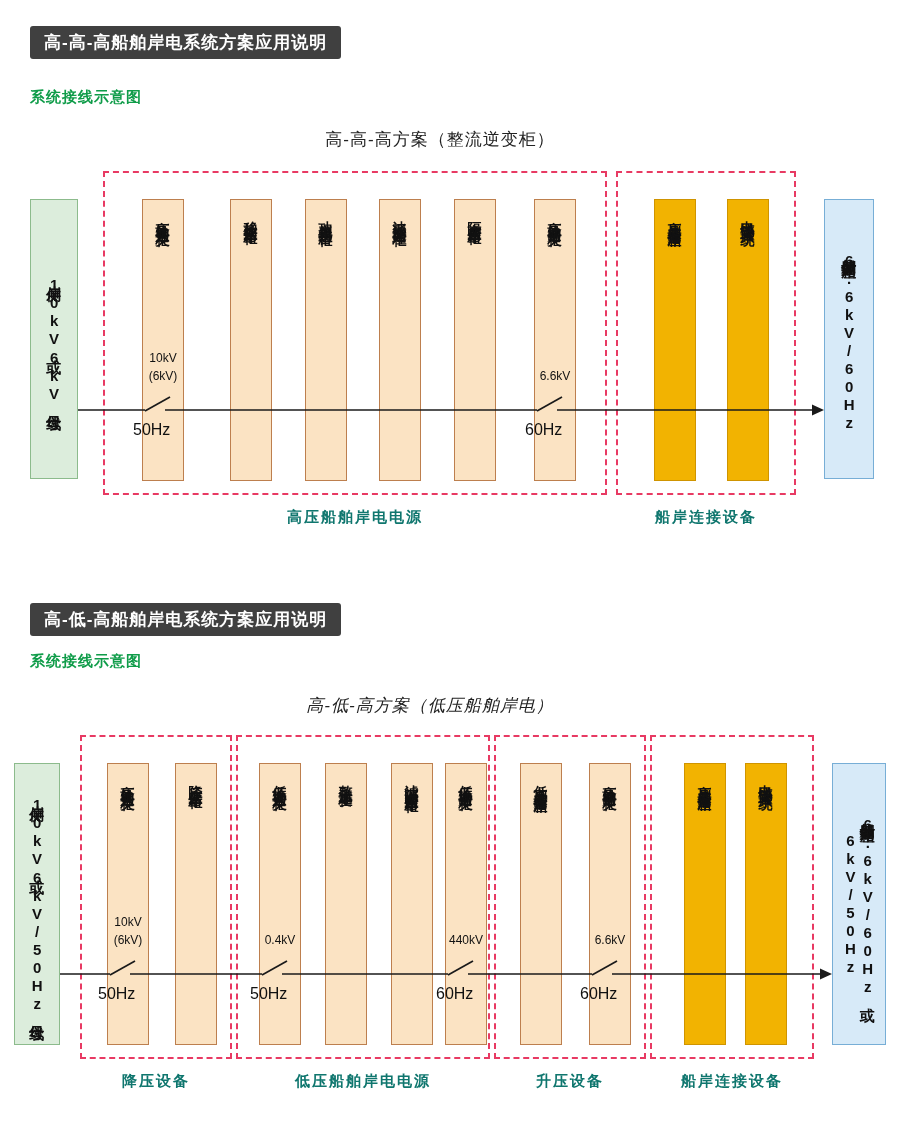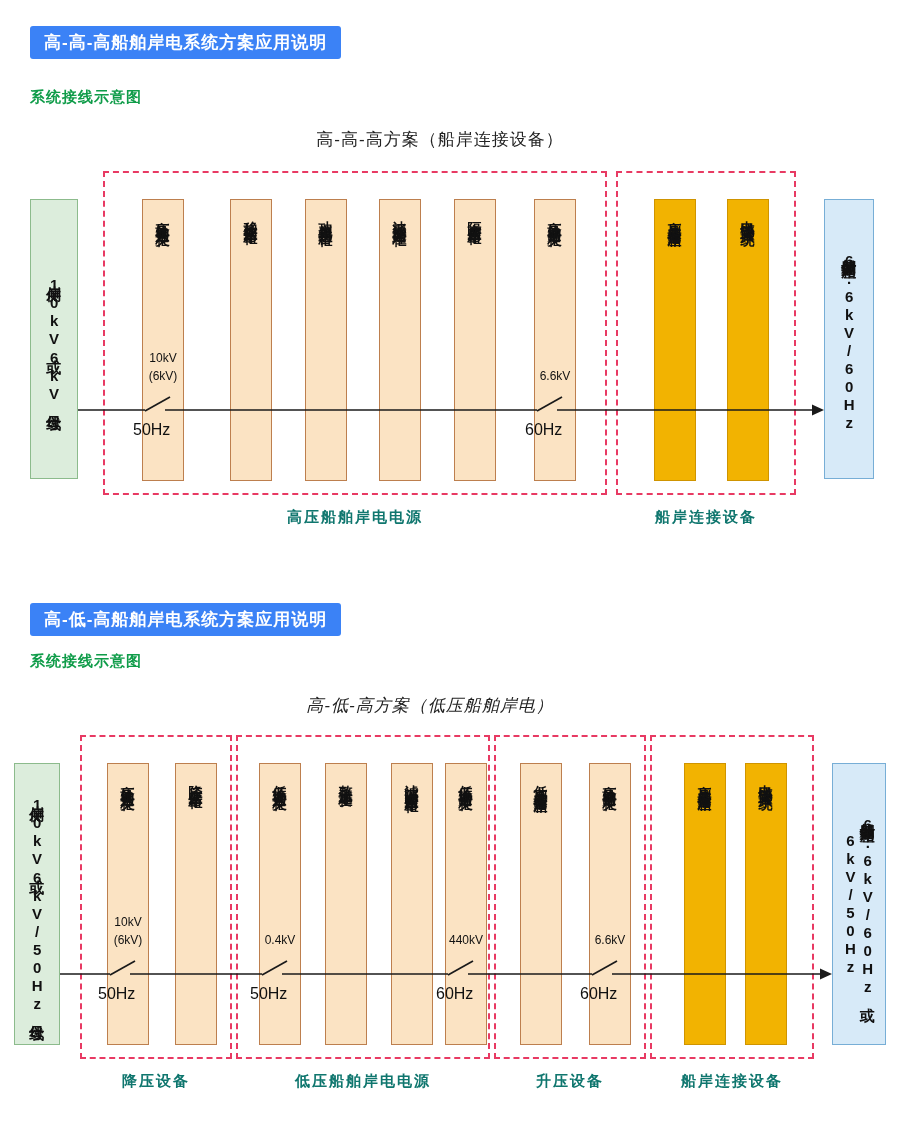--- a/index.html
+++ b/index.html
@@ -2,21 +2,21 @@
 <html><head>
 <meta charset="utf-8">
 <style>
   * { margin:0; padding:0; box-sizing:border-box; }
   html,body { background:#ffffff; }
   body {
     position:relative; width:900px; height:1121px; overflow:hidden;
     font-family:"Liberation Sans","DejaVu Sans",sans-serif; color:#111;
   }
   .badge {
-    position:absolute; background:#3b82f6; color:#fff; font-size:17px; font-weight:bold;
+    position:absolute; background:#404040; color:#fff; font-size:17px; font-weight:bold;
     padding:5px 14px; border-radius:3px; letter-spacing:1px; white-space:nowrap;
   }
   .subtitle { position:absolute; color:#0f9c49; font-size:15px; font-weight:bold; letter-spacing:1px; }
   .dtitle { position:absolute; font-size:17px; color:#222; text-align:center; letter-spacing:1px; }
   .dashed { position:absolute; border:2px dashed #e83a63; z-index:1; }
   .box { position:absolute; width:42px; height:282px; z-index:2;margin-left:8px; }
   .peach { background:#fbe3c3; border:1px solid #bd7f4e; }
   .yellow { background:#f2b301; border:1px solid #cf9400; }
   .box-label {
     position:absolute; top:10px; left:50%; transform:translateX(-50%);
@@ -33,21 +33,21 @@
     font-size:15px; font-weight:bold; line-height:1.15; letter-spacing:1px; text-align:center;
   }
   .caption { position:absolute; text-align:center; font-size:15px; font-weight:bold; color:#0f766e; letter-spacing:2px; }
   svg.lines { position:absolute; left:0; top:0; z-index:5; pointer-events:none; }
 </style>
 </head>
 <body>
 
 <div class="badge" style="left:30px; top:26px;">高-高-高船舶岸电系统方案应用说明</div>
 <div class="subtitle" style="left:30px; top:88px;">系统接线示意图</div>
-<div class="dtitle" style="left:0; top:128px; width:880px;">高-高-高方案（船岸连接设备）</div>
+<div class="dtitle" style="left:0; top:128px; width:880px;">高-高-高方案（整流逆变柜）</div>
 
 <div class="side green-side" style="left:30px; top:199px; width:48px; height:280px;">
   <div class="vside">岸侧10kV或6kV母线</div>
 </div>
 
 <div class="dashed" style="left:103px; top:171px; width:504px; height:324px;"></div>
 
 <div class="box peach" style="left:134px; top:199px;">
   <div class="box-label">高压输入开关柜</div>
   <div class="box-kv">

